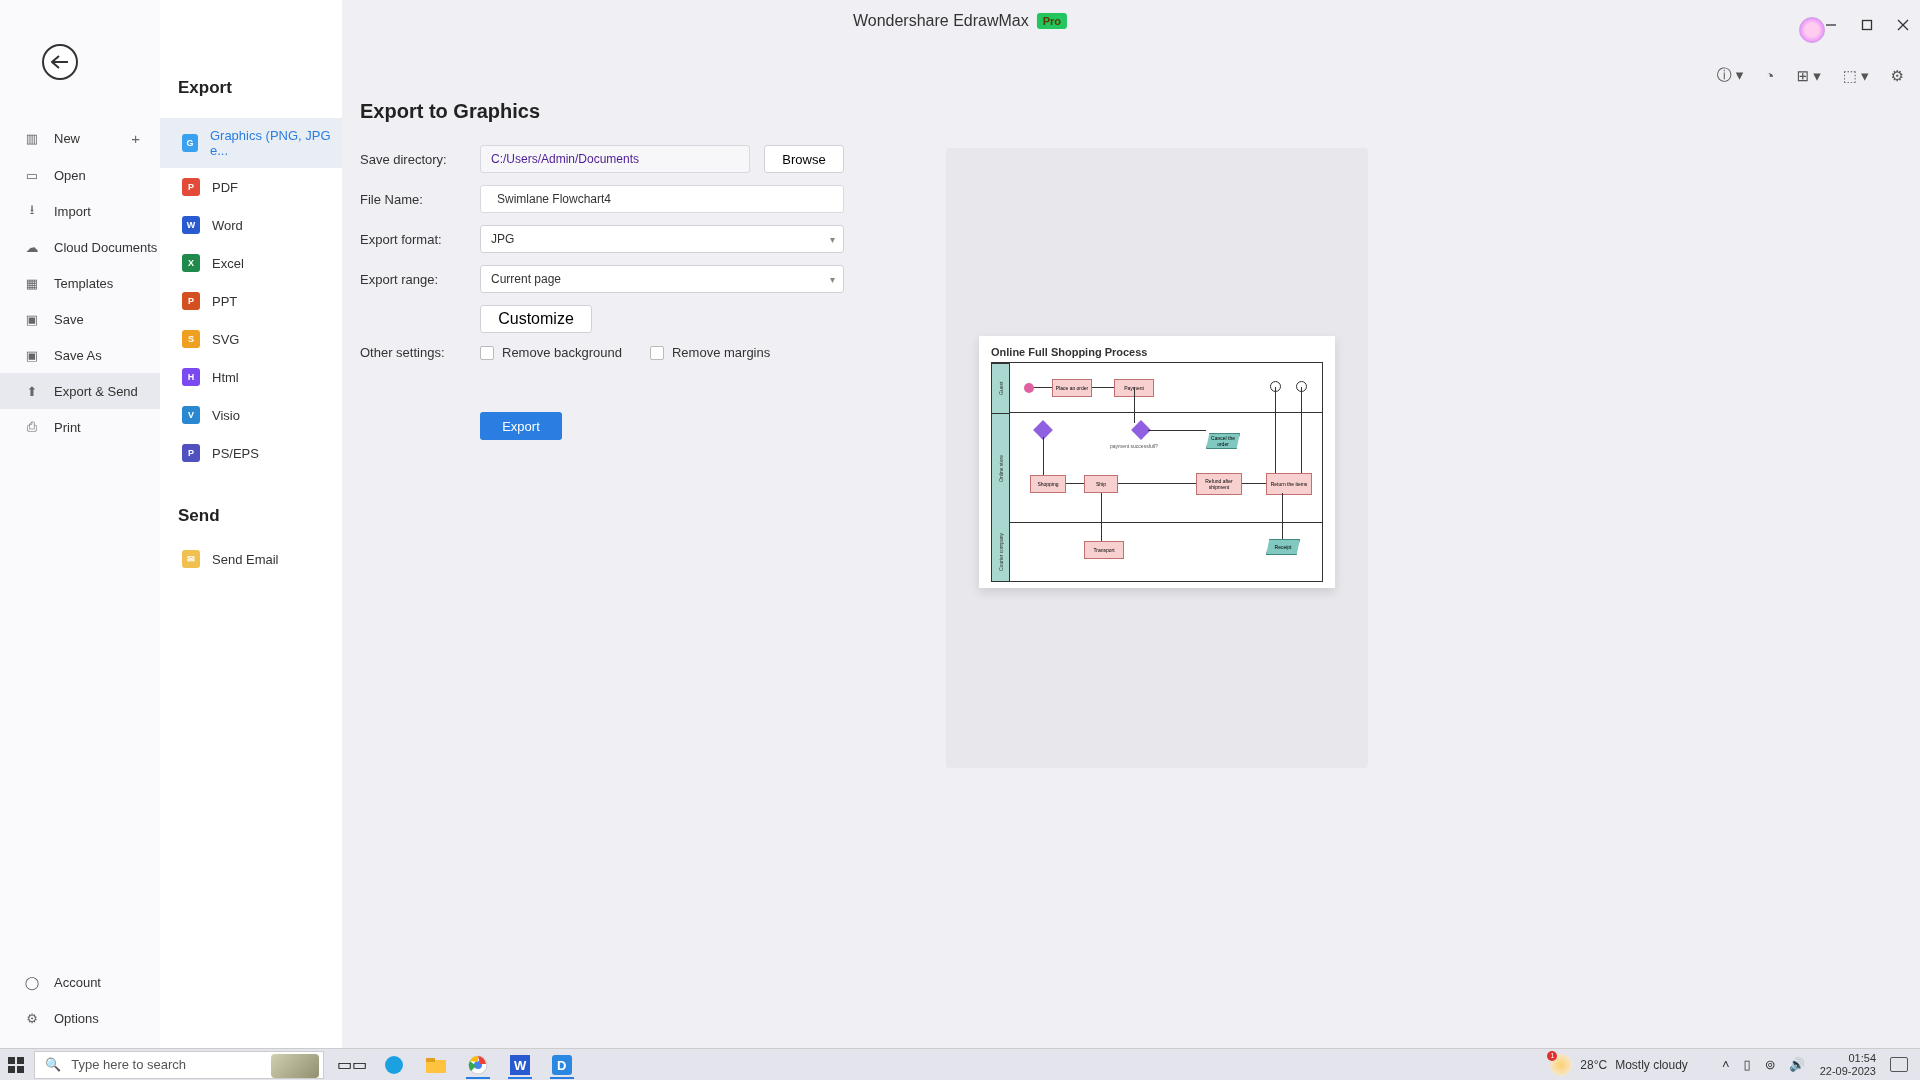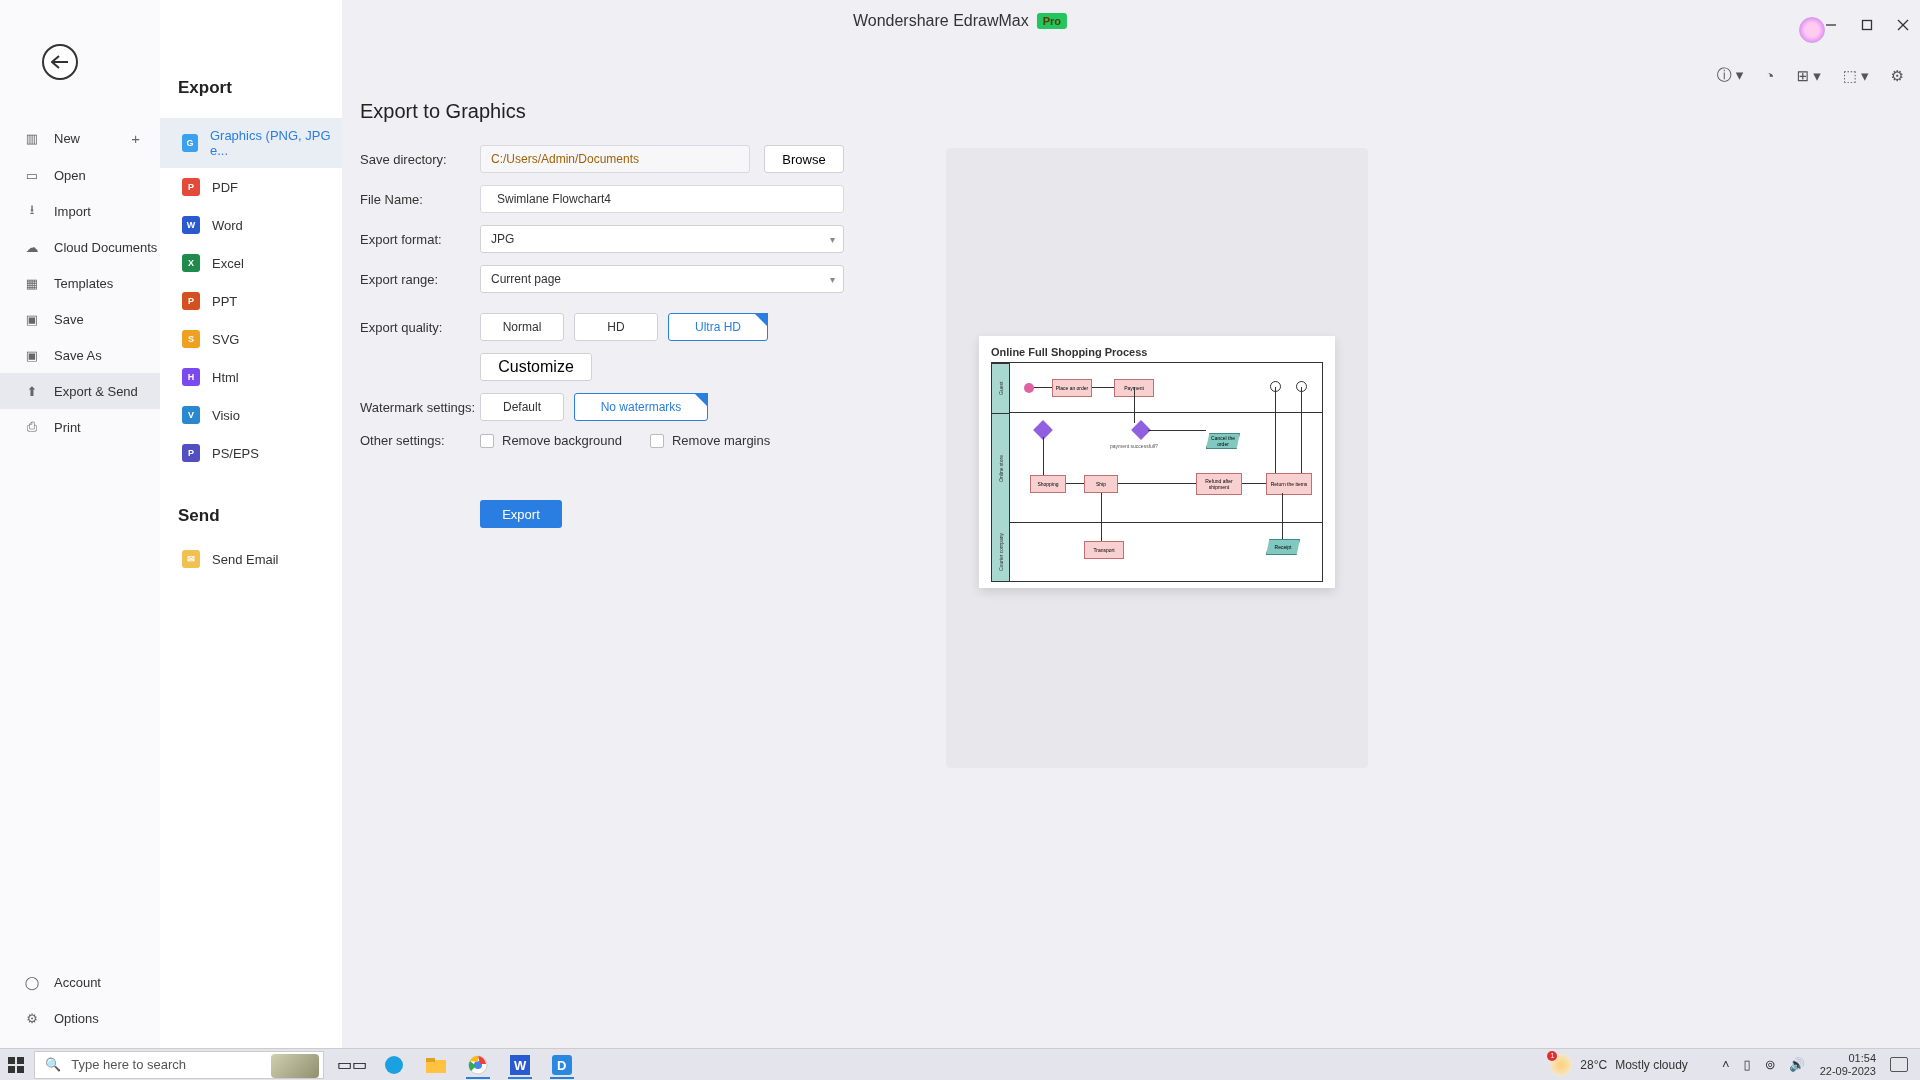--- a/index.html
+++ b/index.html
@@ -90,27 +90,27 @@
     .ic-html { background: #7a4af0; }
     .ic-visio { background: #2a88d0; }
     .ic-ps { background: #5050c0; }
     .ic-email { background: #f0c050; }
     .send-heading { font-size: 17px; font-weight: 700; color: #222; margin: 34px 0 14px 0; }
 
     
     .main {
       position: absolute; left: 360px; top: 100px; right: 20px; bottom: 40px;
     }
-    .main h1 { font-size: 20px; font-weight: 400; color: #222; margin-bottom: 22px; }
+    .main h1 { font-size: 20px; font-weight: 700; color: #222; margin-bottom: 22px; }
     .form { width: 530px; }
     .row { display: flex; align-items: center; margin-bottom: 12px; }
     .row-label { width: 120px; font-size: 13px; color: #333; }
     .text-input {
       height: 28px; border: 1px solid #d8d8e0; border-radius: 3px; padding: 0 10px;
-      font-size: 12px; color: #a16207; background: #f7f7fa;
+      font-size: 12px; color: #4c1d95; background: #f7f7fa;
     }
     .text-input.live { color: #333; background: #fff; }
     .browse-btn {
       margin-left: 14px; width: 80px; height: 28px; border: 1px solid #d0d0d8; background: #fff;
       border-radius: 3px; font-size: 13px; cursor: pointer;
     }
     .select {
       width: 364px; height: 28px; border: 1px solid #d0d0d8; border-radius: 3px;
       background: #fff; display: flex; align-items: center; padding: 0 10px; font-size: 12px; color: #333;
       position: relative; cursor: pointer;
@@ -360,36 +360,21 @@
         <span class="caret">▾</span>
       </div>
     </div>
     <div class="row">
       <div class="row-label">Export range:</div>
       <div class="select">
         <span>Current page</span>
         <span class="caret">▾</span>
       </div>
     </div>
-    <div class="row" style="margin-top:20px">
-      <div class="row-label">Export quality:</div>
-      <div class="seg">
-        <button>Normal</button>
-        <button>HD</button>
-        <button class="active corner-mark" style="width:100px">Ultra HD</button>
-      </div>
-    </div>
     <button class="customize-btn">Customize</button>
-    <div class="row">
-      <div class="row-label">Watermark settings:</div>
-      <div class="seg">
-        <button>Default</button>
-        <button class="active corner-mark" style="width:134px">No watermarks</button>
-      </div>
-    </div>
     <div class="row">
       <div class="row-label">Other settings:</div>
       <label class="checkbox">
         <span class="cb-box"></span>
         <span>Remove background</span>
       </label>
       <label class="checkbox">
         <span class="cb-box"></span>
         <span>Remove margins</span>
       </label>

